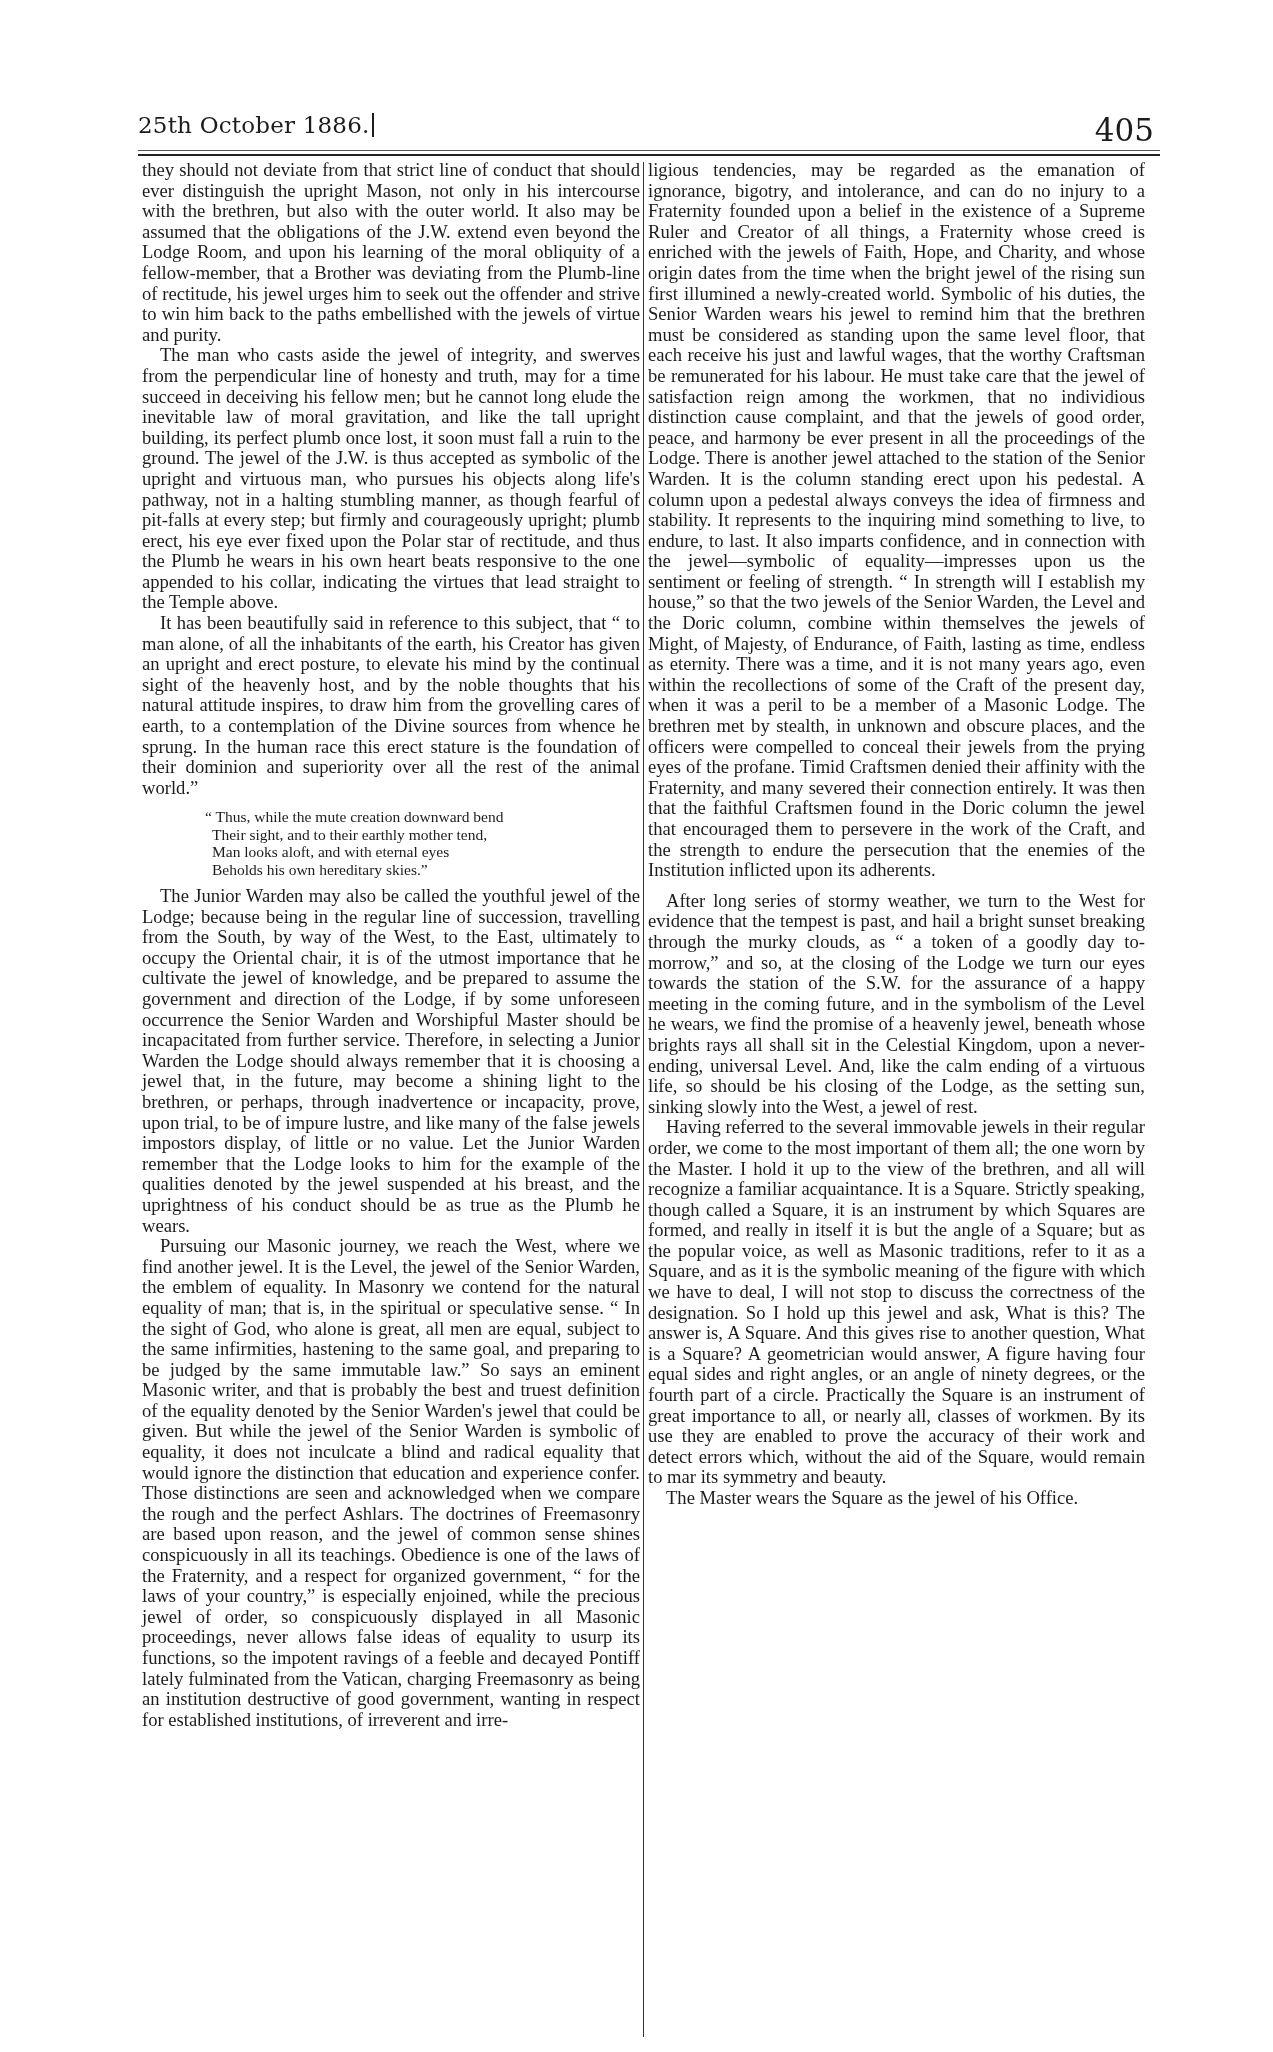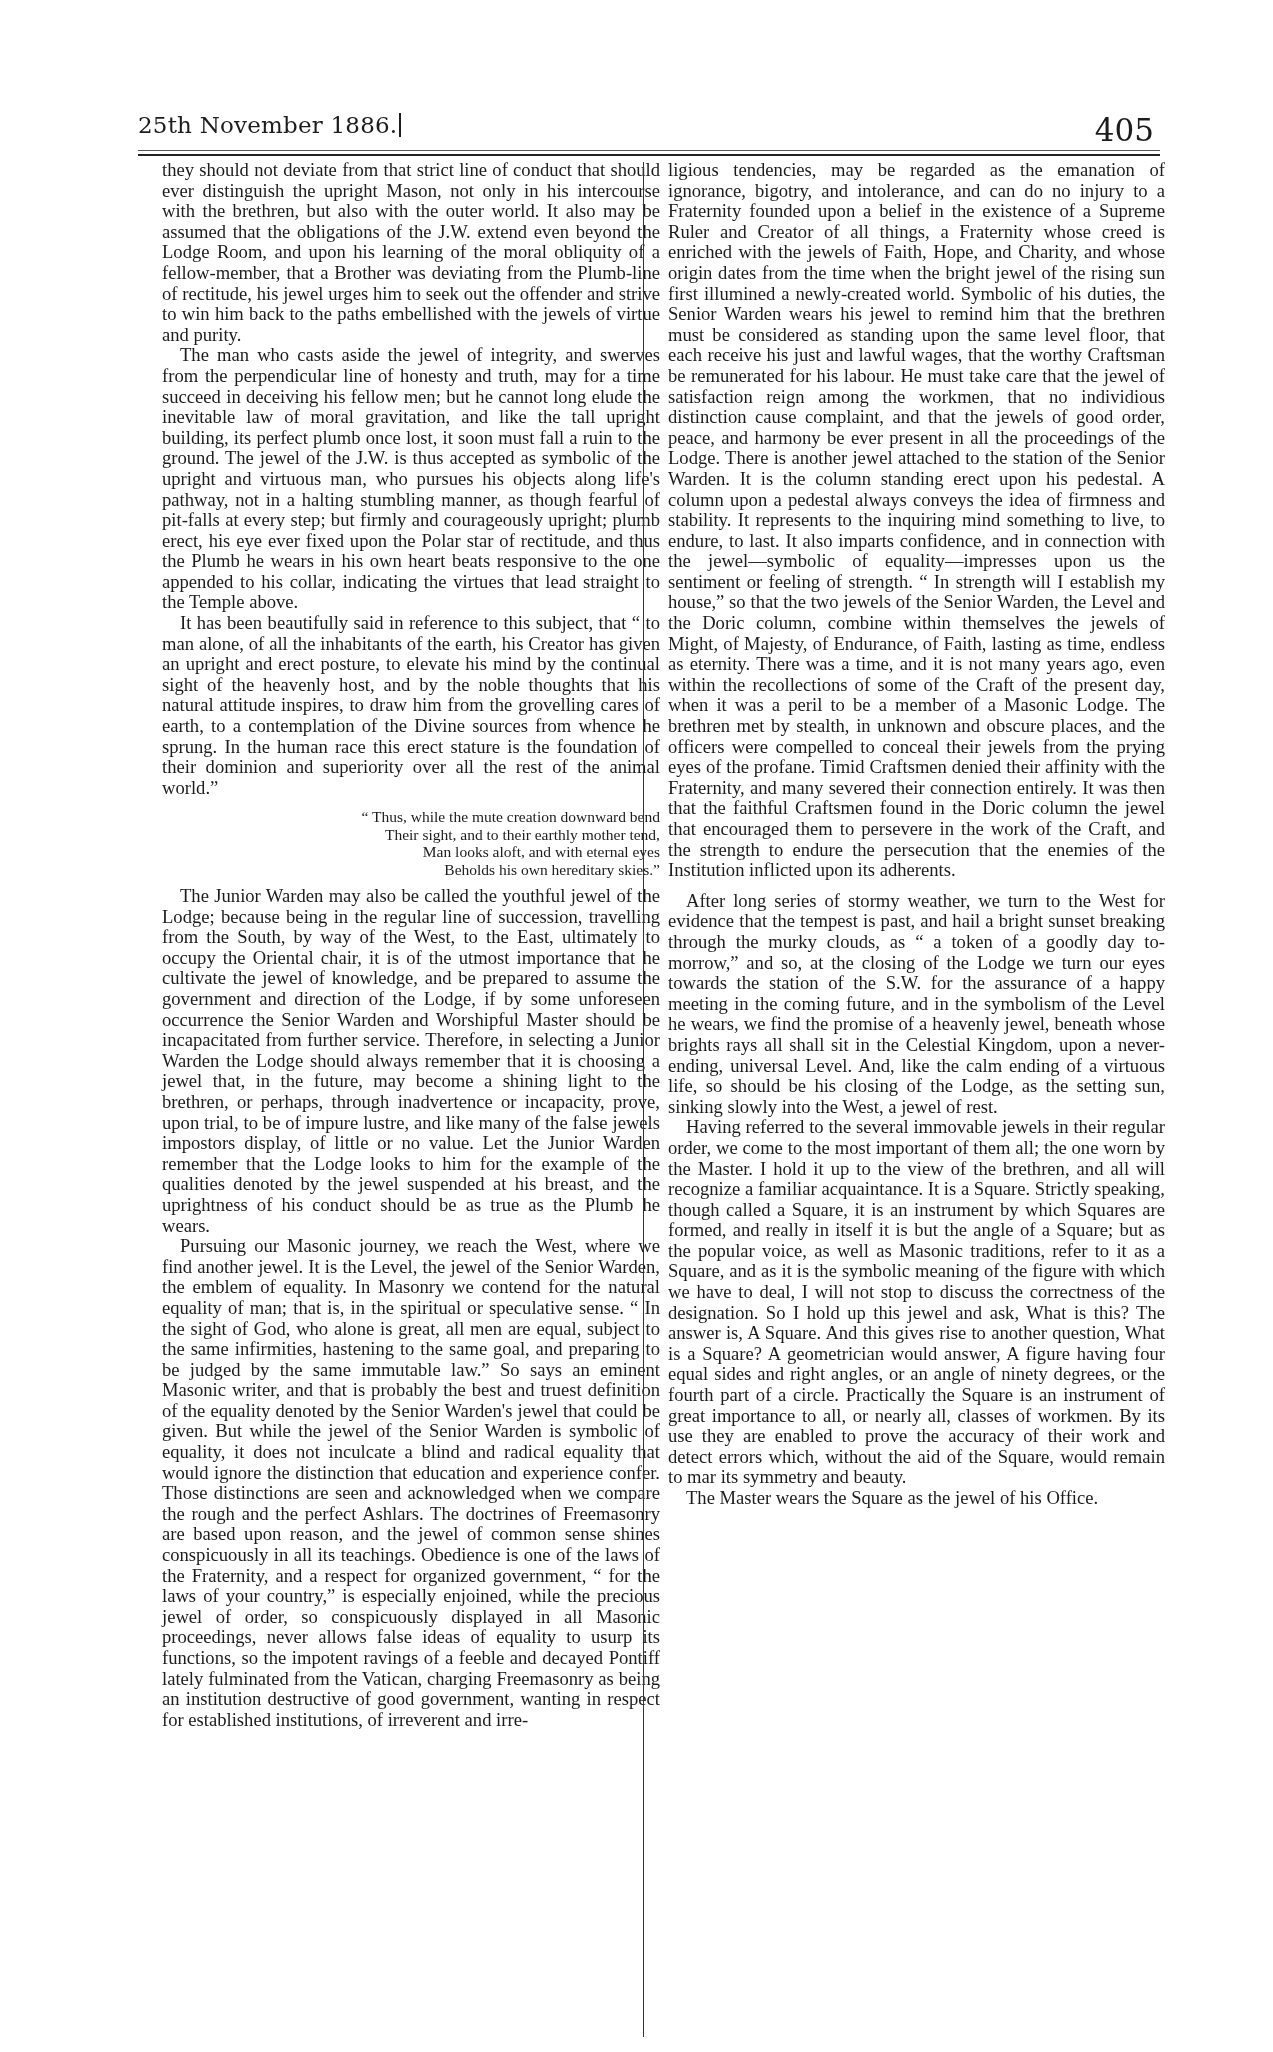--- a/index.html
+++ b/index.html
@@ -7,39 +7,39 @@
   .page { position: absolute; left: 138px; top: 108px; width: 1022px; }
   .masthead { position: relative; height: 40px; font-family: "DejaVu Serif", serif; }
   .mh-date { position: absolute; left: 0; top: 4px; font-size: 23px; letter-spacing: 0.2px; }
   .mh-date-bar { display: inline-block; width: 2px; height: 24px; background: #1c1c1c; vertical-align: -4px; margin-left: 2px; }
   .mh-title { position: absolute; left: 308px; top: 4px; font-size: 24px; letter-spacing: 1.2px; }
   .mh-page { position: absolute; right: 6px; top: 4px; font-size: 31px; }
   .rules { position: absolute; left: 0; top: 42px; width: 1022px; }
   .rules .r1 { height: 1px; background: #555; margin-bottom: 3px; }
   .rules .r2 { height: 2px; background: #222; }
   .columns { position: absolute; left: 0; top: 52px; width: 1022px; height: 1900px; }
-  .col { position: absolute; top: 0; font-family: "Liberation Serif", serif; font-size: 18.6px; line-height: 20.6px; text-align: justify; hyphens: manual; margin-left: 20px; }
+  .col { position: absolute; top: 0; font-family: "Liberation Serif", serif; font-size: 18.6px; line-height: 20.6px; text-align: justify; hyphens: manual; }
   .col-left { left: 4px; width: 498px; }
   .col-right { left: 510px; width: 497px; }
   .col-divider { position: absolute; left: 505px; top: 2px; width: 1px; height: 1875px; background: #333; }
   .col p { margin: 0; text-indent: 0; }
   .col p.indent { text-indent: 18px; }
   .verse { font-size: 15.5px; line-height: 17.4px; text-align: left; margin: 10px 0 8px 0; }
   .verse-left { padding-left: 70px; }
   .verse-right { padding-left: 50px; }
   .verse .stanza { margin-bottom: 6px; }
-  .verse .line { display: block; text-align: right; }
+  .verse .line { display: block; }
   .verse .line.hang { text-indent: -7px; }
 </style>
 </head>
 <body>
 
 <div class="page">
   <div class="masthead">
-    <div class="mh-date"><span>25th November 1886.</span><span class="mh-date-bar"></span></div>
+    <div class="mh-date"><span>25th October 1886.</span><span class="mh-date-bar"></span></div>
     <div class="mh-page">405</div>
   </div>
   <div class="rules">
     <div class="r1"></div>
     <div class="r2"></div>
   </div>
 
   <div class="columns">
     <div class="col col-left">
       <p>they should not deviate from that strict line of conduct that should ever distinguish the upright Mason, not only in his intercourse with the brethren, but also with the outer world. It also may be assumed that the obligations of the J.W. extend even beyond the Lodge Room, and upon his learning of the moral obliquity of a fellow-member, that a Brother was deviating from the Plumb-line of rectitude, his jewel urges him to seek out the offender and strive to win him back to the paths embellished with the jewels of virtue and purity.</p>

